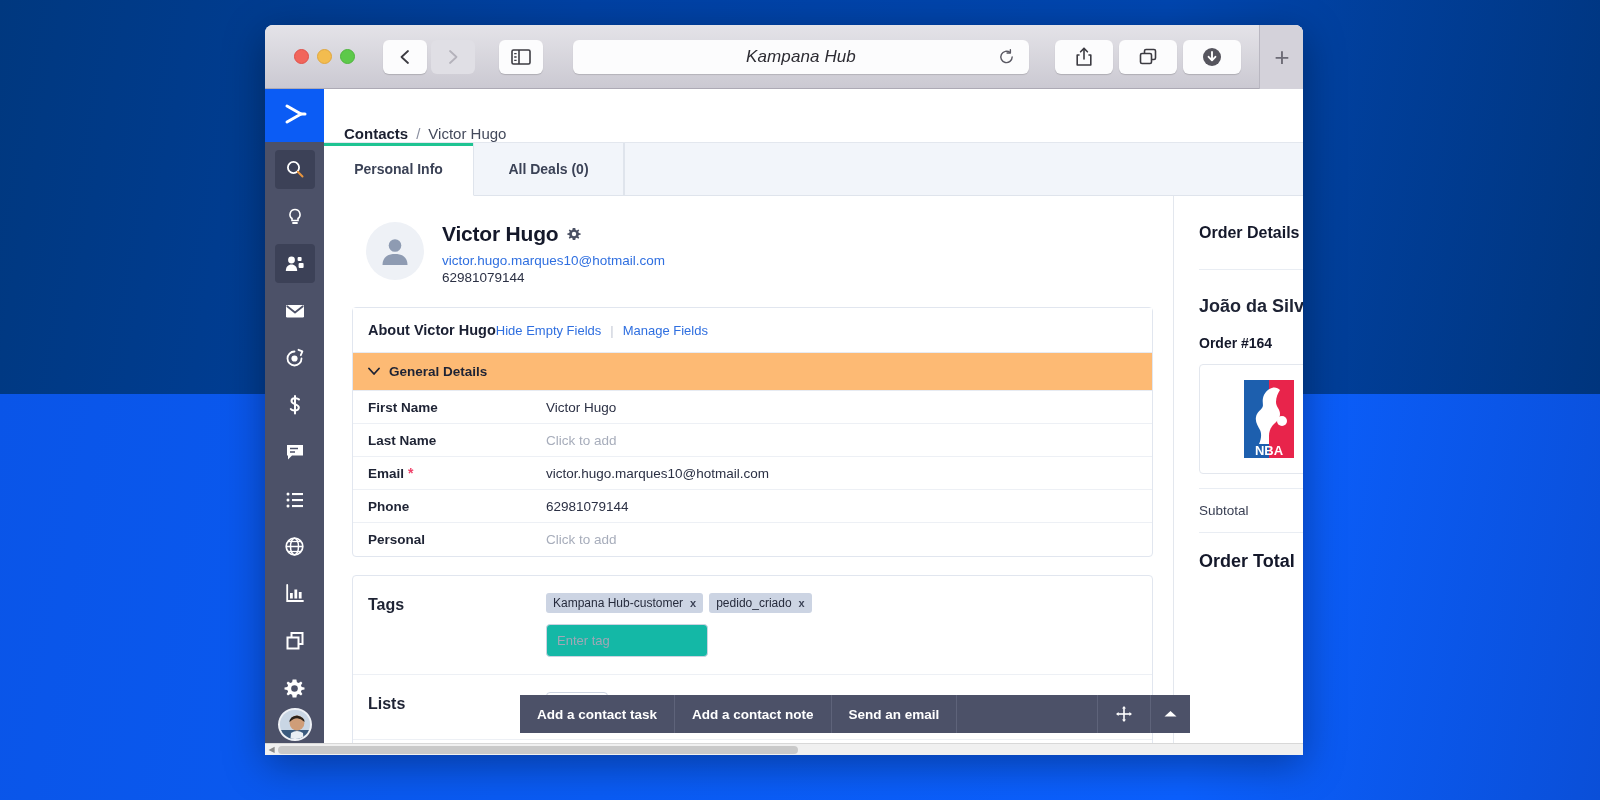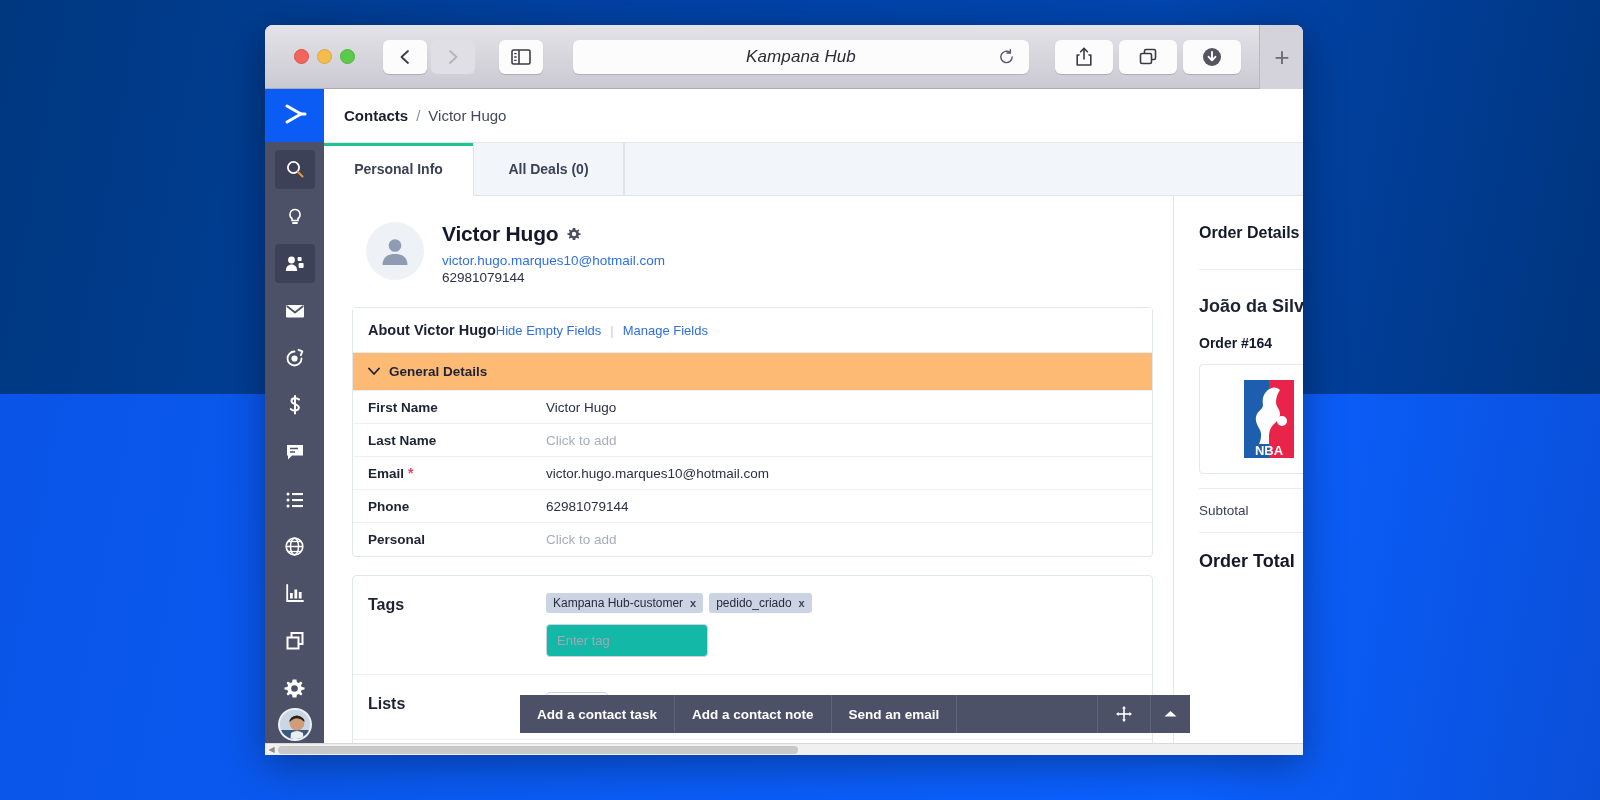--- a/index.html
+++ b/index.html
@@ -92,21 +92,21 @@
   #rail-avatar {
     width: 34px; height: 34px; border-radius: 50%; margin-bottom: 14px;
     background: #dfe3ea; overflow: hidden; position: relative;
     border: 2px solid #eef1f6;
   }
 
   
   #main { flex: 1; display: flex; flex-direction: column; background: #fff; min-width: 0; }
 
   #breadcrumb-bar {
-    height: 54px; display: flex; align-items: center; padding-left: 20px;
+    height: 54px; display: flex; align-items: flex-end; padding-left: 20px;
     border-bottom: 1px solid #e3e7ee; background: #fff; font-size: 15px;
   }
   #breadcrumb-bar .crumb-root { font-weight: 700; color: #1b1f30; }
   #breadcrumb-bar .crumb-sep { color: #8a8fa0; margin: 0 8px; }
   #breadcrumb-bar .crumb-current { color: #444a5c; }
 
   #tabbar { height: 53px; display: flex; background: #f2f5fa; border-bottom: 1px solid #dfe4ec; }
   .tab {
     padding: 0 30px; display: flex; align-items: center; justify-content: center;
     font-size: 14px; font-weight: 700; color: #3b4256; position: relative;

